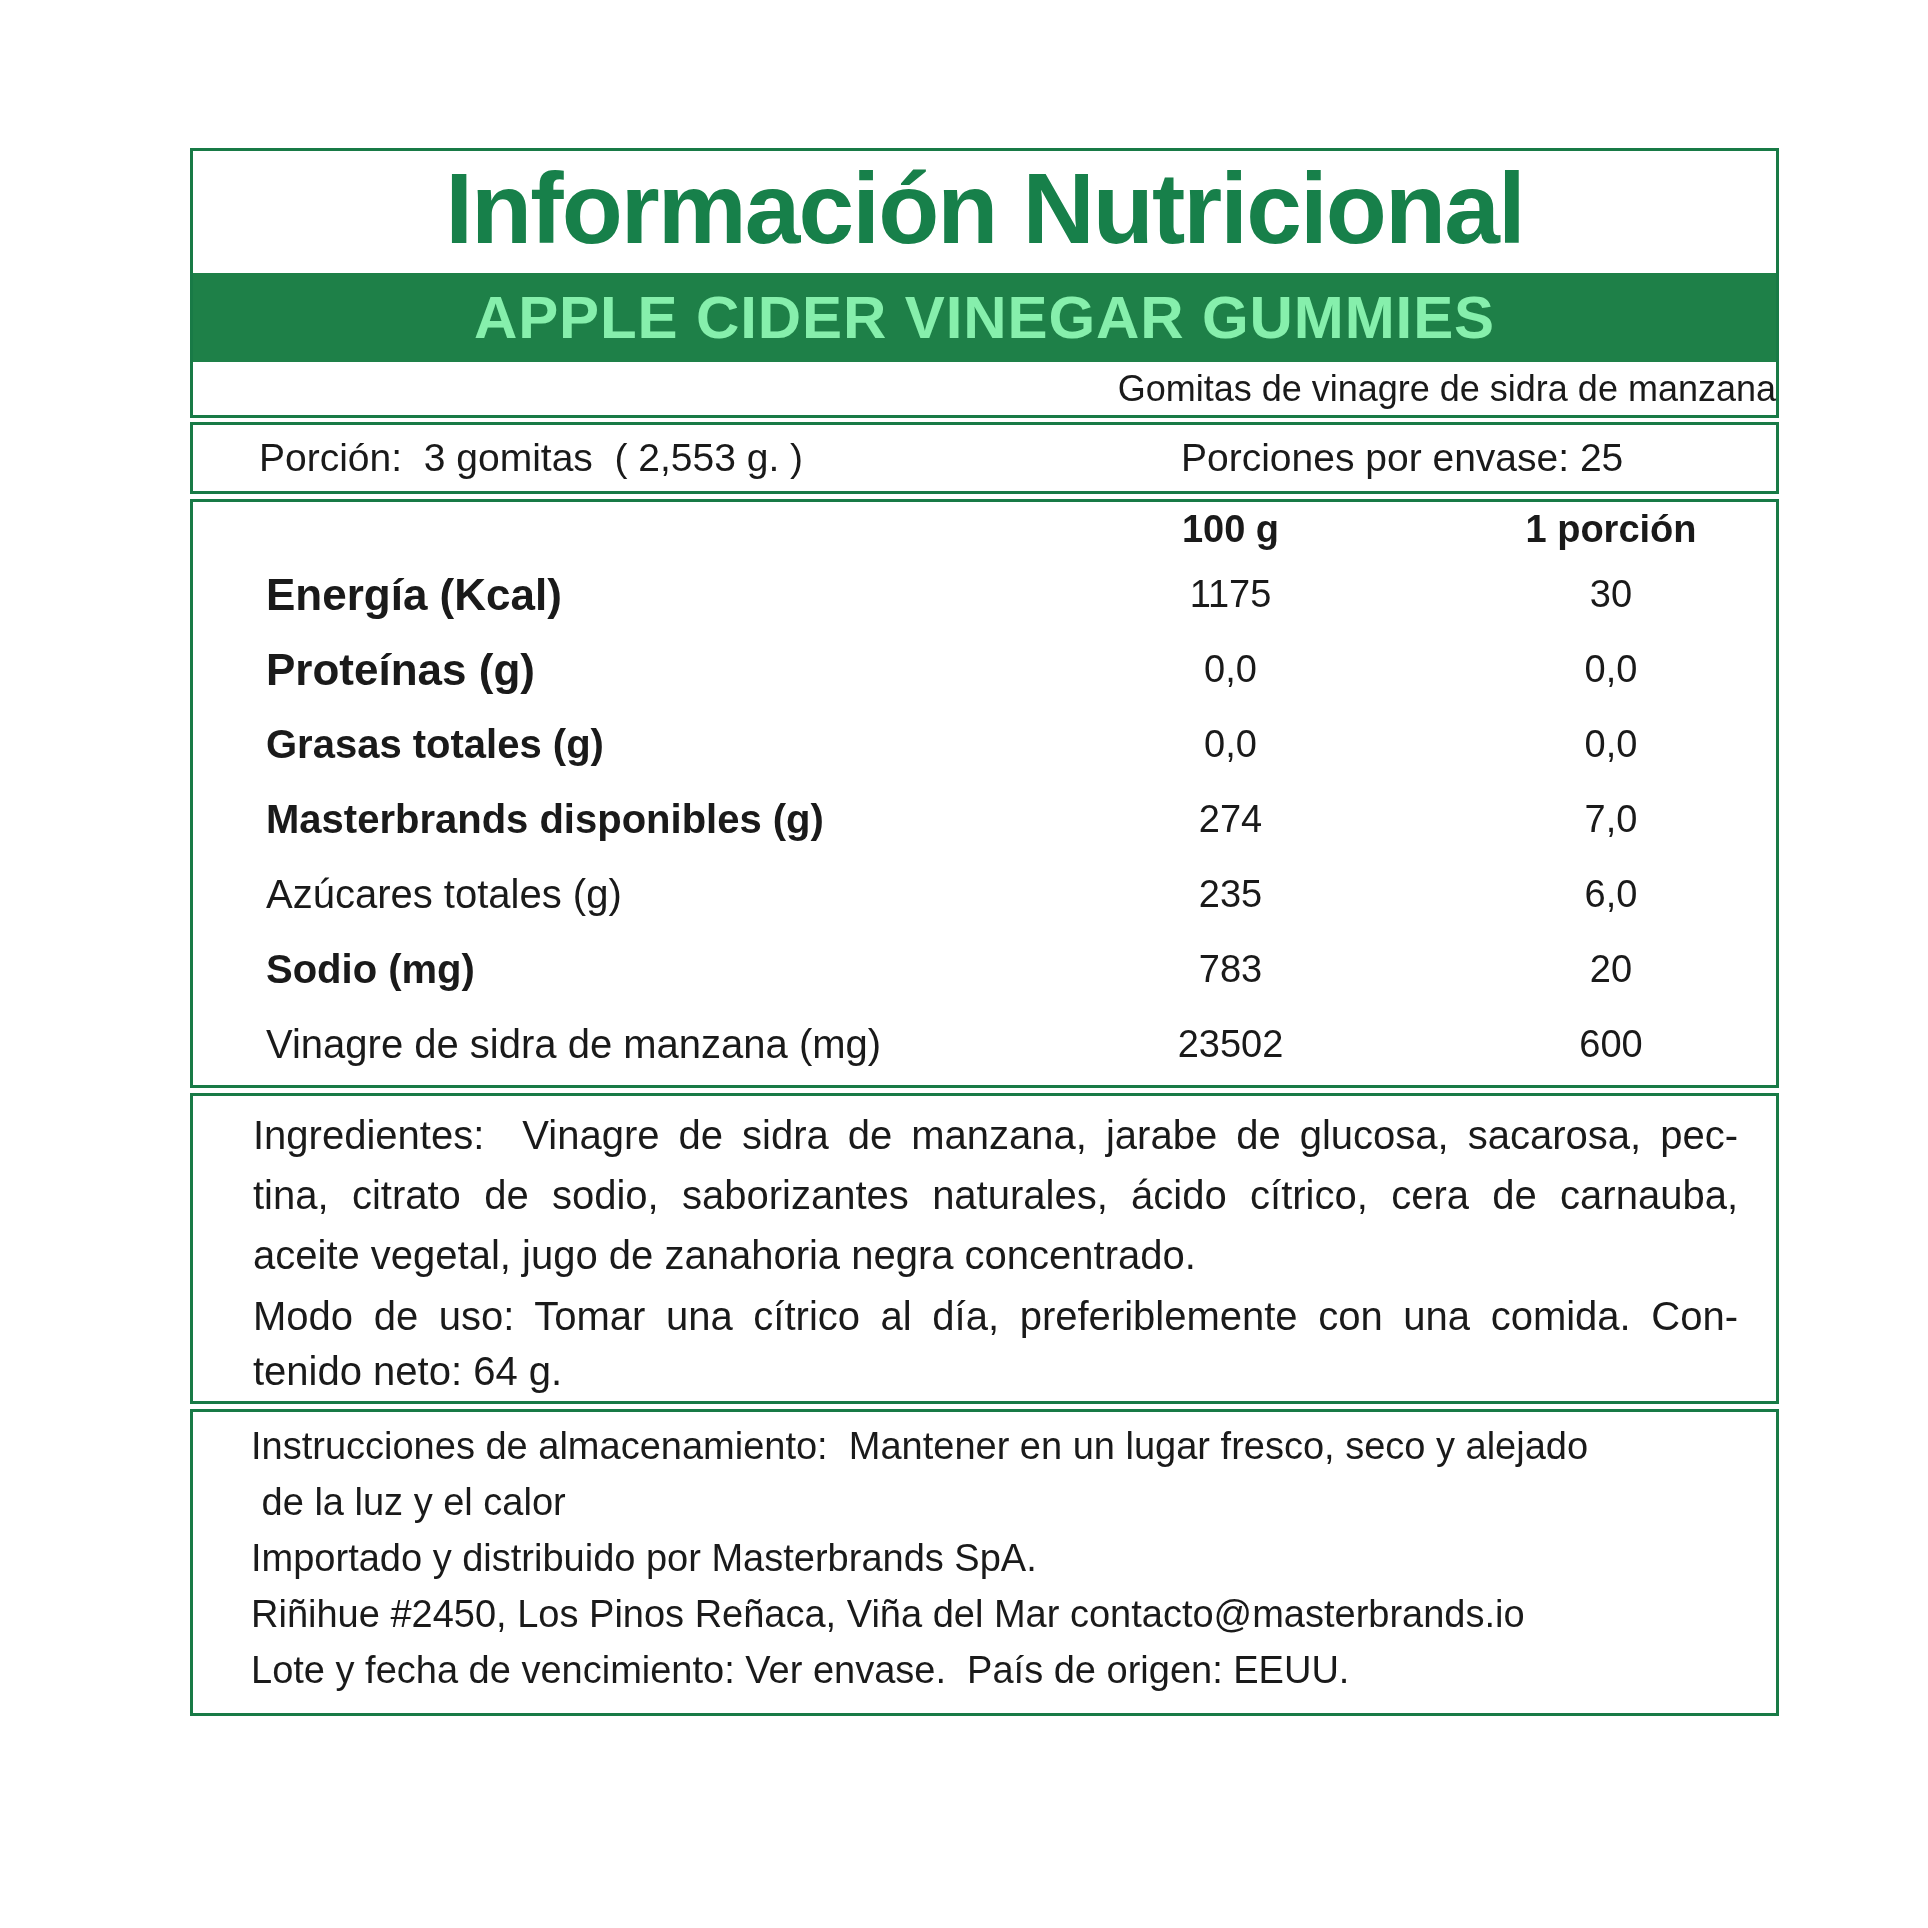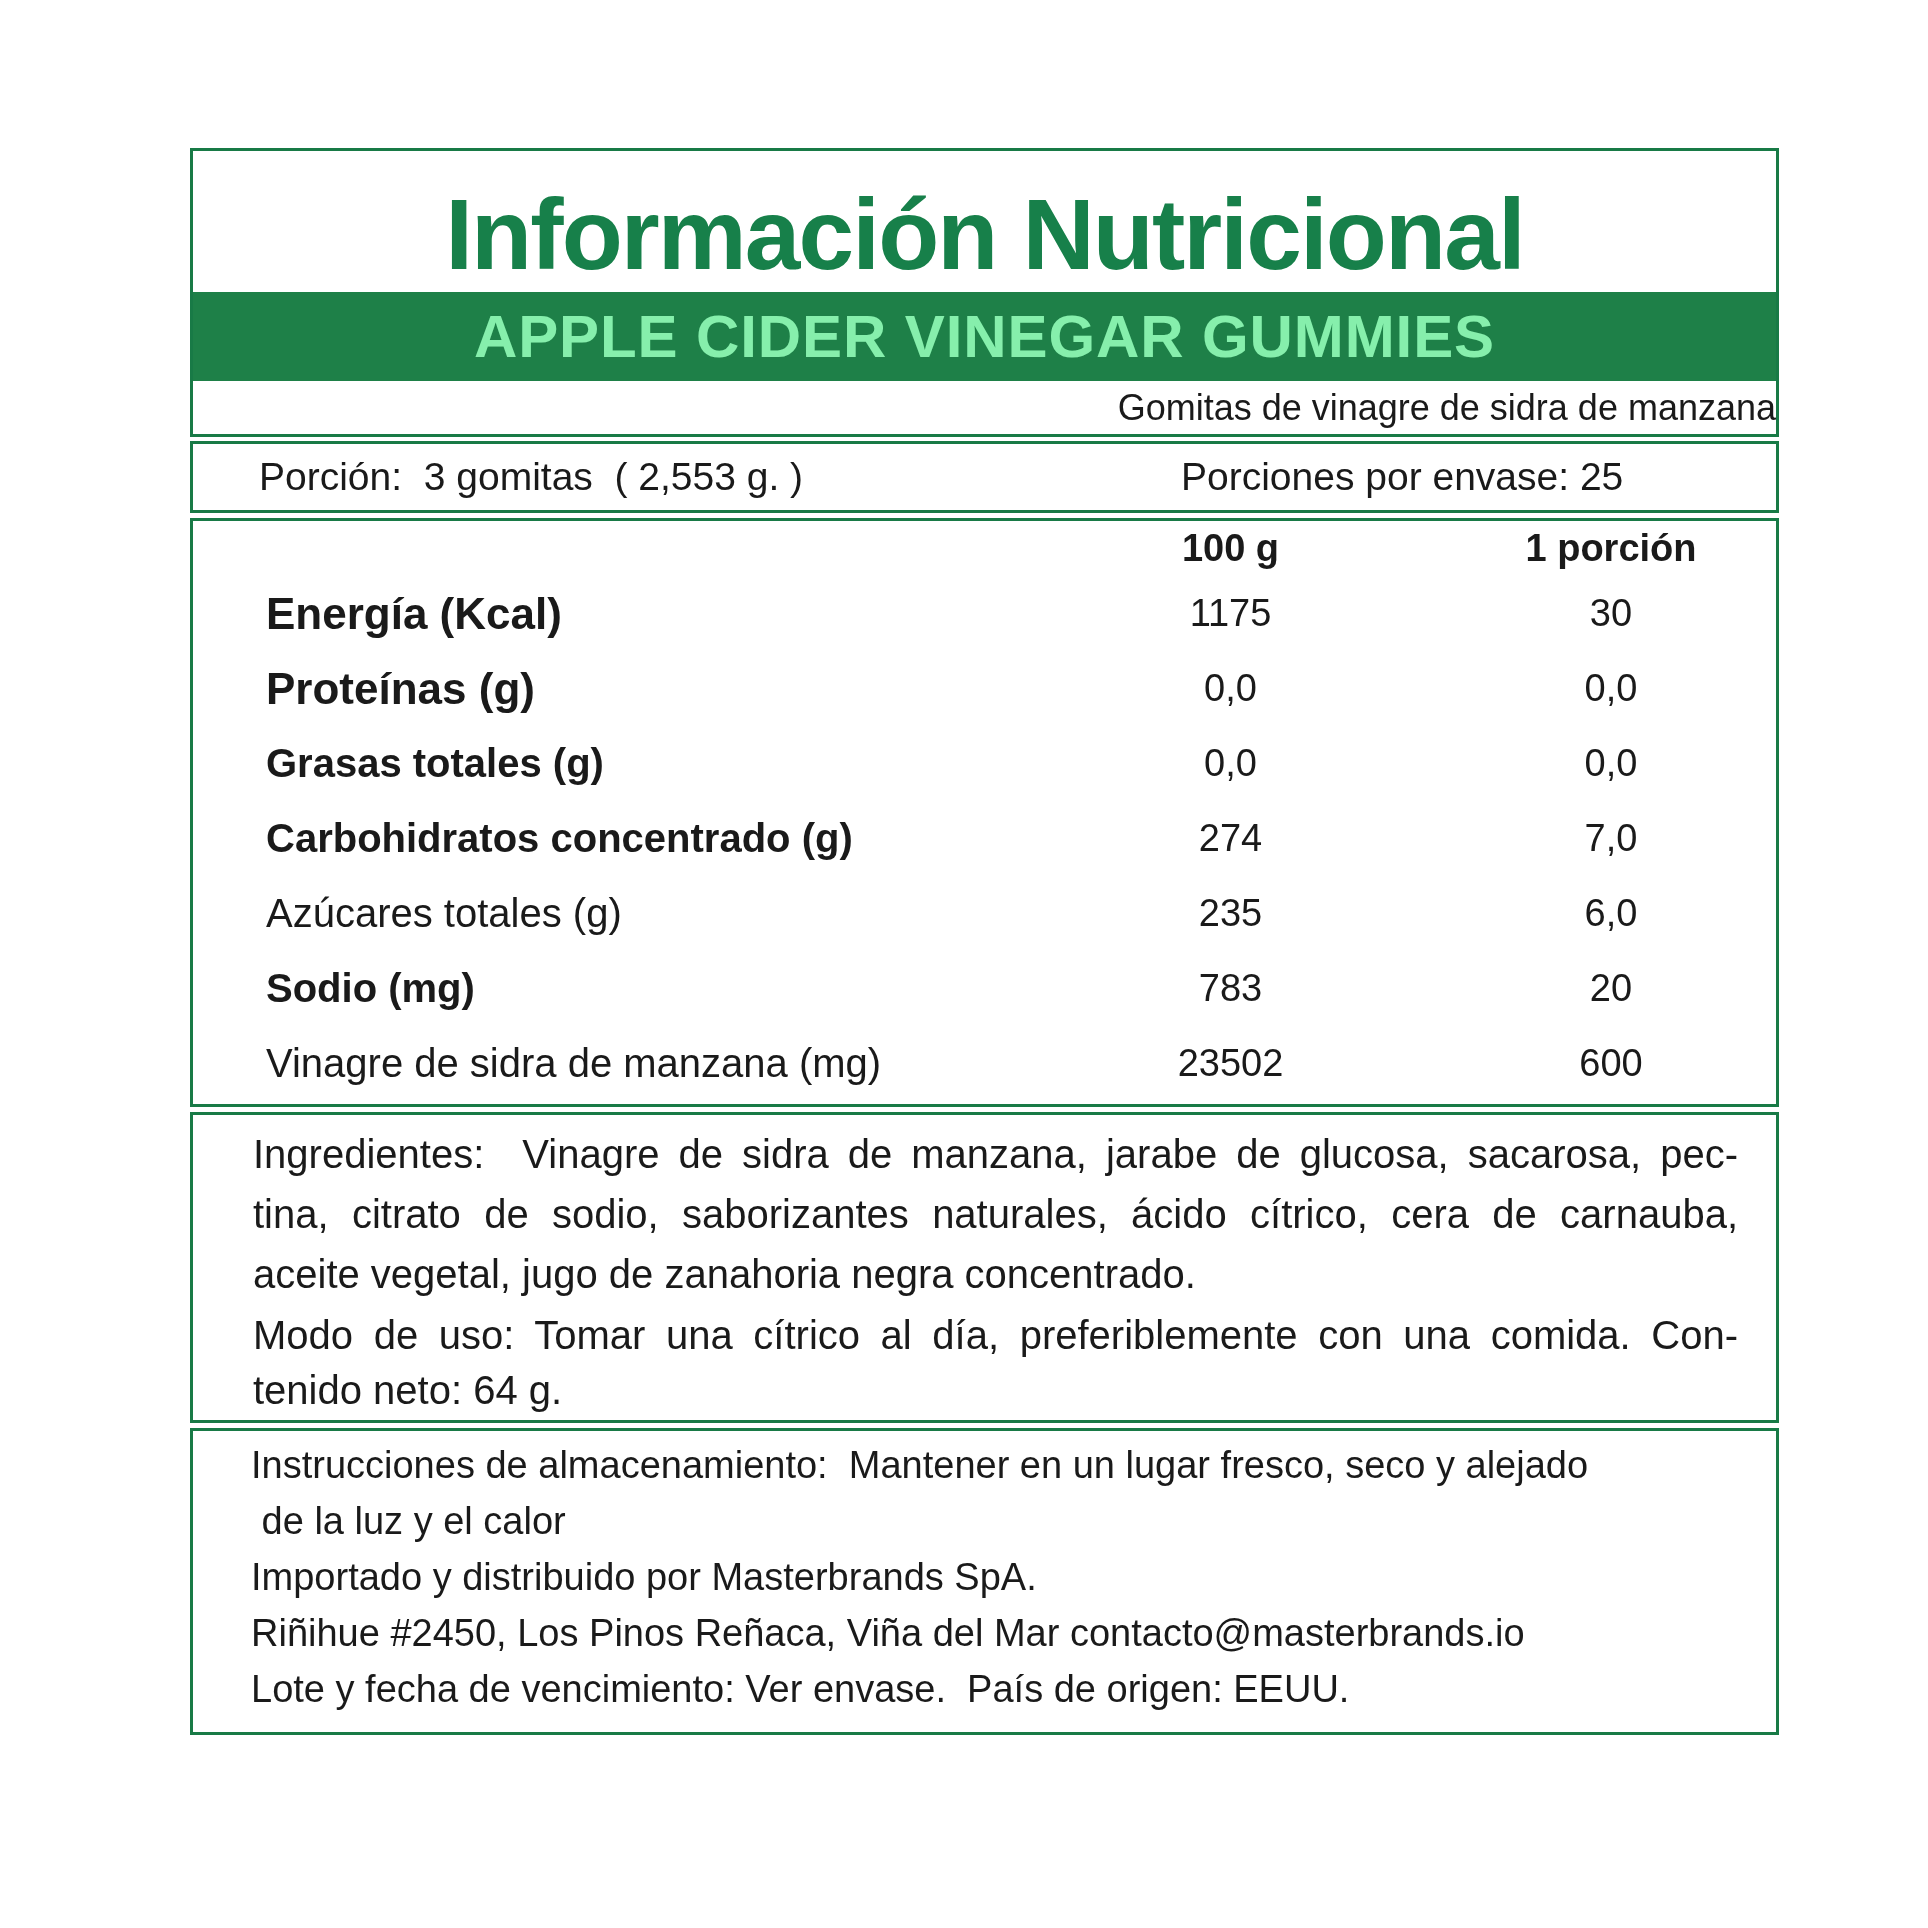--- a/index.html
+++ b/index.html
@@ -11,21 +11,21 @@
   html,body{margin:0;padding:0;}
   body{
     width:1928px;height:1928px;background:#ffffff;position:relative;
     font-family:"Liberation Sans","DejaVu Sans",sans-serif;color:var(--ink);
     -webkit-font-smoothing:antialiased;
   }
   .label-box{position:absolute;left:190px;top:148px;width:1589px;}
   .sec{box-sizing:border-box;width:100%;border:3.8px solid var(--green-border);background:#fff;}
 
   
-  .title-row{height:141px;display:flex;align-items:flex-end;justify-content:center;}
+  .title-row{height:122px;display:flex;align-items:flex-start;justify-content:center;}
   .title-text{font-weight:bold;font-size:100px;letter-spacing:-1.9px;color:var(--green-title);white-space:nowrap;}
   .band{height:89px;background:var(--green-band);display:flex;align-items:center;justify-content:center;}
   .band-text{color:#86efac;font-weight:bold;font-size:60px;letter-spacing:0.9px;white-space:nowrap;}
   .subtitle-row{height:53px;display:flex;align-items:center;justify-content:flex-end;font-size:36px;}
 
   
   .portion-sec{margin-top:3.8px;height:72px;position:relative;}
   .portion-left{position:absolute;left:66px;top:50%;transform:translateY(-50%);font-size:39px;white-space:pre;}
   .portion-right{position:absolute;left:988px;top:50%;transform:translateY(-50%);font-size:39px;white-space:pre;}
 
@@ -93,21 +93,21 @@
           <span class=""></span>
           <span class="tval">0,0</span>
         </div>
         <div class="trow row-bold">
           <span class="tlabel">Grasas totales (g)</span>
           <span class="tval">0,0</span>
           <span class=""></span>
           <span class="tval">0,0</span>
         </div>
         <div class="trow row-bold">
-          <span class="tlabel">Carbohidratos concentrado (g)</span>
+          <span class="tlabel">Masterbrands disponibles (g)</span>
           <span class="tval">274</span>
           <span class=""></span>
           <span class="tval">7,0</span>
         </div>
         <div class="trow row-regular">
           <span class="tlabel">Azúcares totales (g)</span>
           <span class="tval">235</span>
           <span class=""></span>
           <span class="tval">6,0</span>
         </div>

